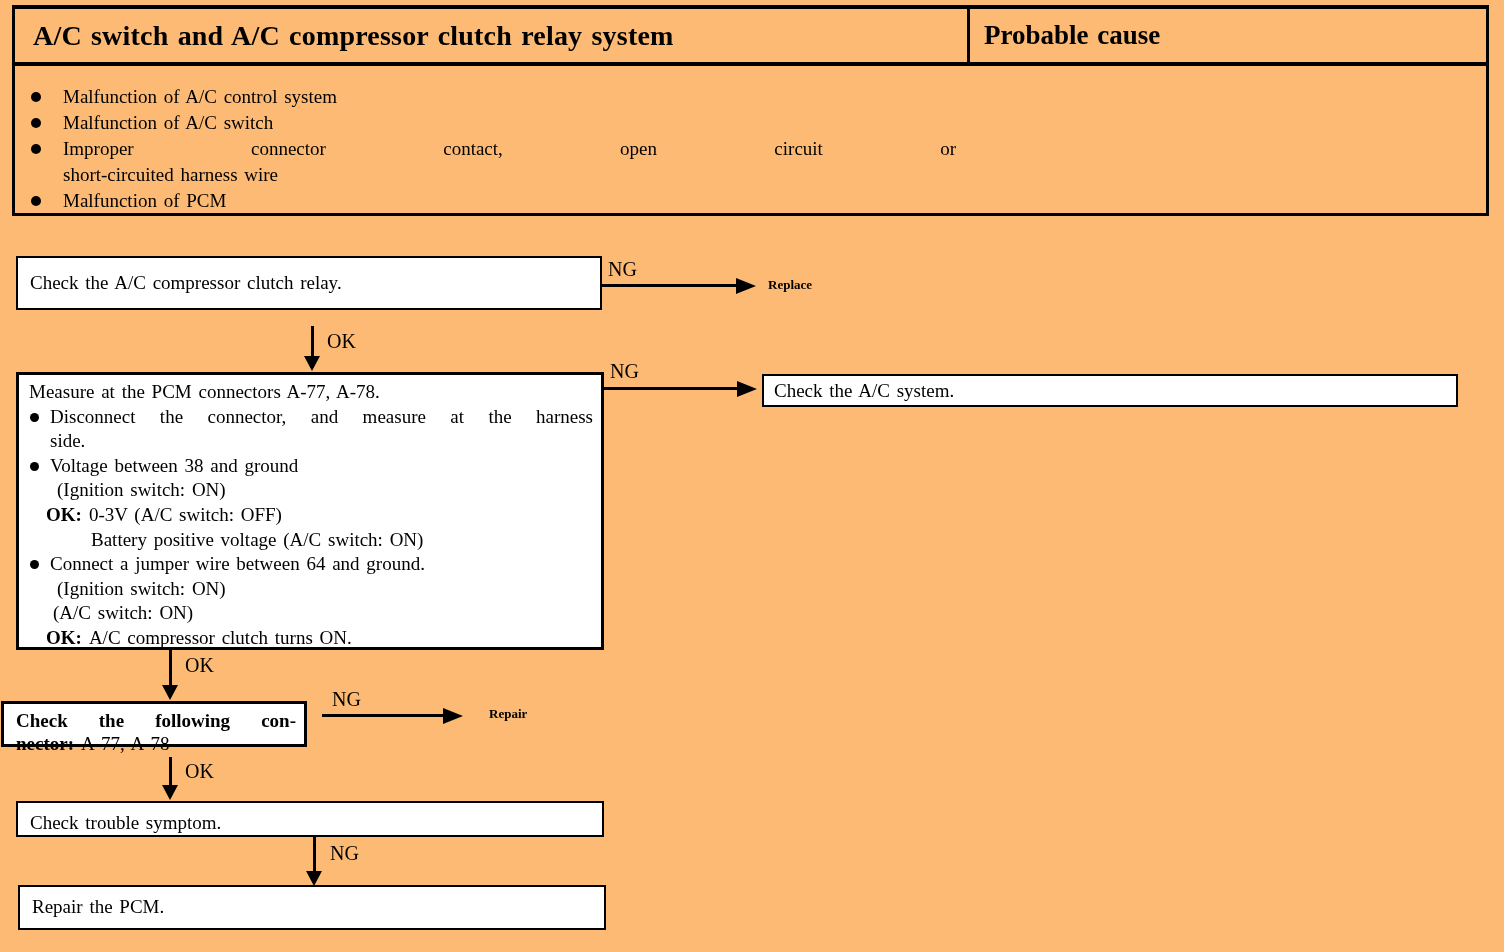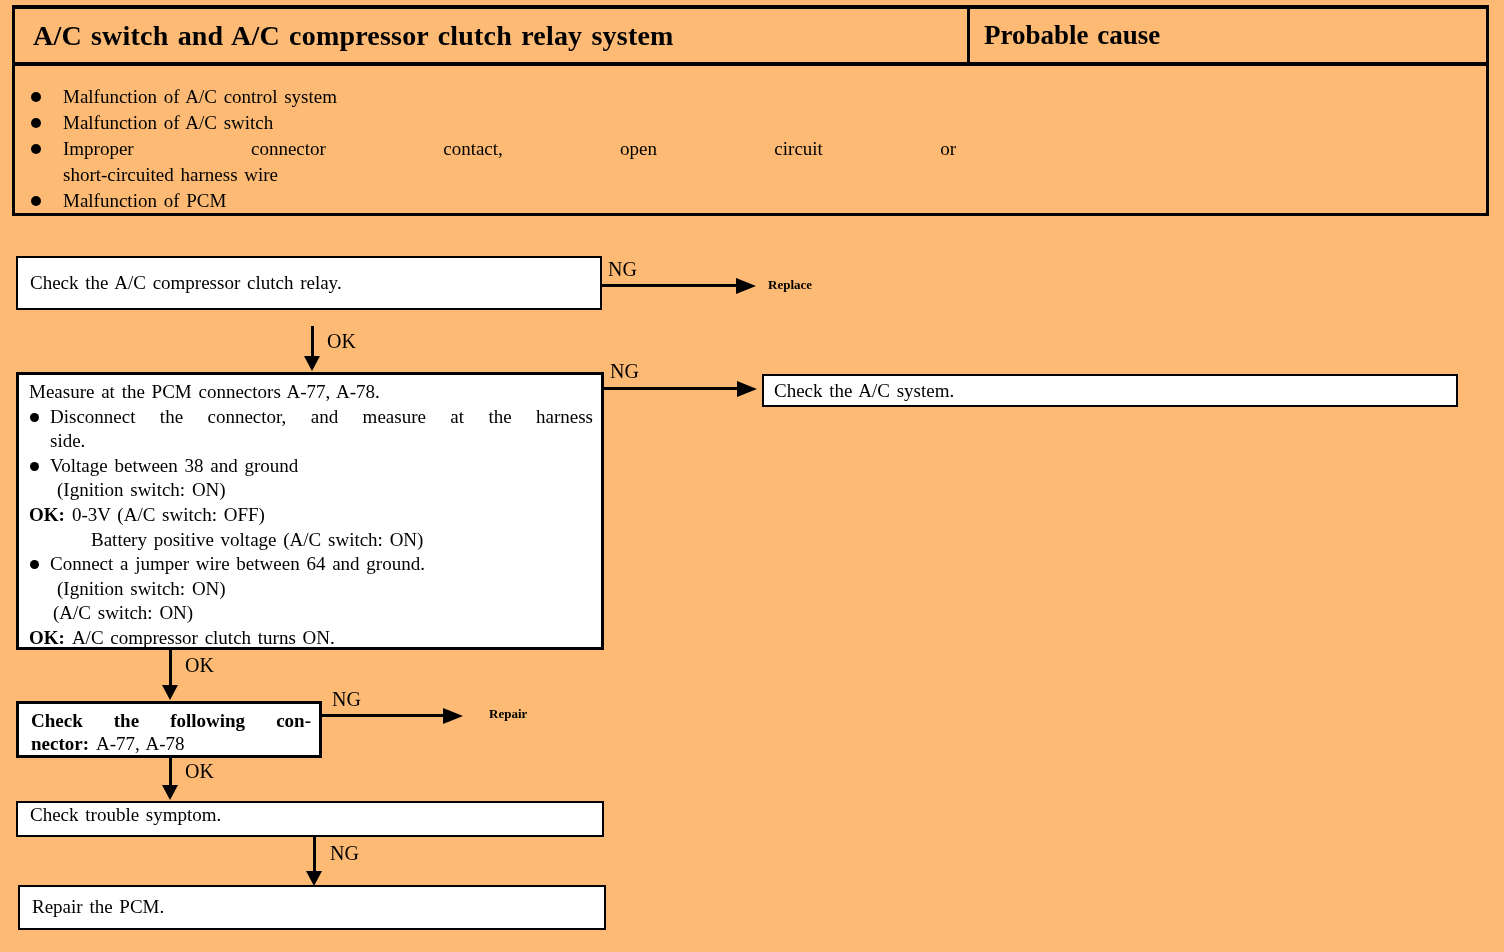--- a/index.html
+++ b/index.html
@@ -28,31 +28,31 @@
   .cause-text{flex:1;padding-right:2px;}
   .cause-l1{display:block;}
   .cause-l1.stretch{text-align:justify;text-align-last:justify;}
   
   .fbox{
     position:absolute;background:#fff;border:2px solid #000;box-sizing:border-box;
     font-size:19px;line-height:24px;
   }
   .box1{left:16px;top:256px;width:586px;height:54px;padding:13px 12px 0 12px;}
   .box2{left:16px;top:372px;width:588px;height:278px;border-width:3px;padding:5px 8px 0 10px;line-height:24.6px;}
-  .box3{left:16px;top:701px;width:306px;height:57px;border-width:3px;padding:5px 8px 0 12px;line-height:23px;font-weight:bold;}
-  .box4{left:16px;top:801px;width:588px;height:36px;padding:0 10px 0 12px;}
+  .box3{left:1px;top:701px;width:306px;height:46px;border-width:3px;padding:5px 8px 0 12px;line-height:23px;font-weight:bold;}
+  .box4{left:16px;top:801px;width:588px;height:36px;padding:8px 10px 0 12px;}
   .box5{left:18px;top:885px;width:588px;height:45px;padding:8px 10px 0 12px;}
   .boxAC{left:762px;top:374px;width:696px;height:33px;padding:3px 10px 0 10px;}
   .b-item{display:flex;}
   .b-marker{width:21px;flex:0 0 21px;padding-top:8px;}
   .b-marker .dot{width:9px;height:9px;margin-left:1px;}
   .b-text{flex:1;}
   .b-l1.stretch{display:block;text-align:justify;text-align-last:justify;}
   .sub-cond{margin-left:28px;}
-  .ok-line{}
+  .ok-line{margin-left:17px;}
   .ok-cont{margin-left:62px;}
   .bold{font-weight:bold;}
   .after-bold{margin-left:7px;font-weight:normal;}
   .stretch-line{display:block;text-align:justify;text-align-last:justify;}
   
   .hline{position:absolute;height:3px;background:#000;}
   .vline{position:absolute;width:3px;background:#000;}
   .arr-right{position:absolute;width:0;height:0;border-top:8px solid transparent;border-bottom:8px solid transparent;border-left:20px solid #000;}
   .arr-down{position:absolute;width:0;height:0;border-left:8px solid transparent;border-right:8px solid transparent;border-top:15px solid #000;}
   .branch-label{position:absolute;font-size:20px;line-height:22px;}

